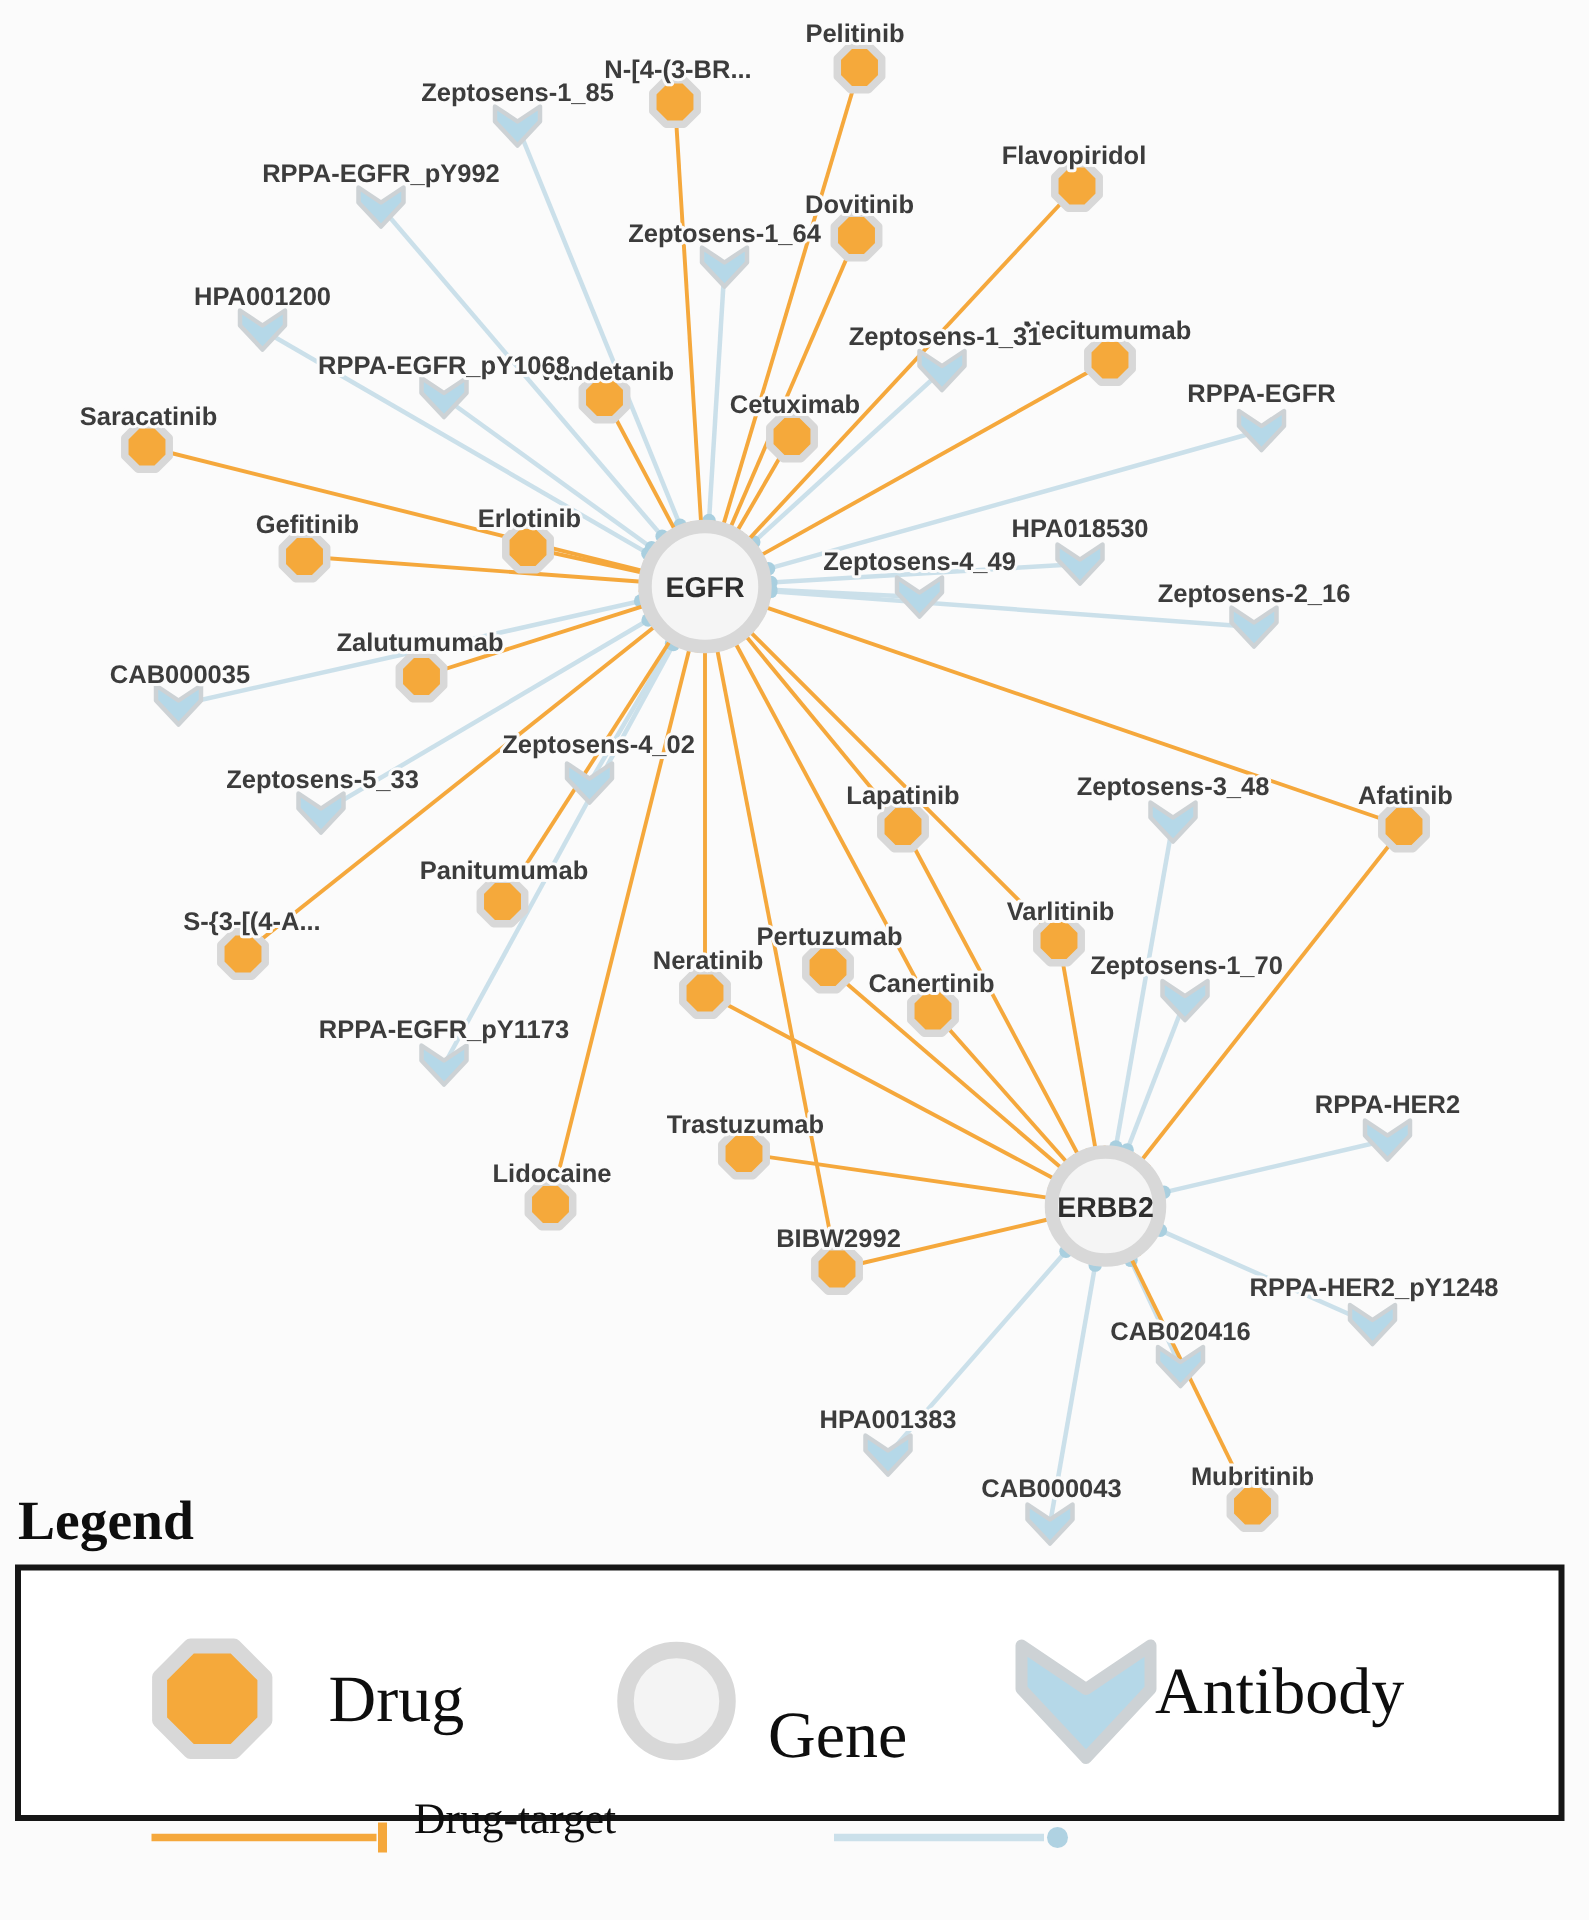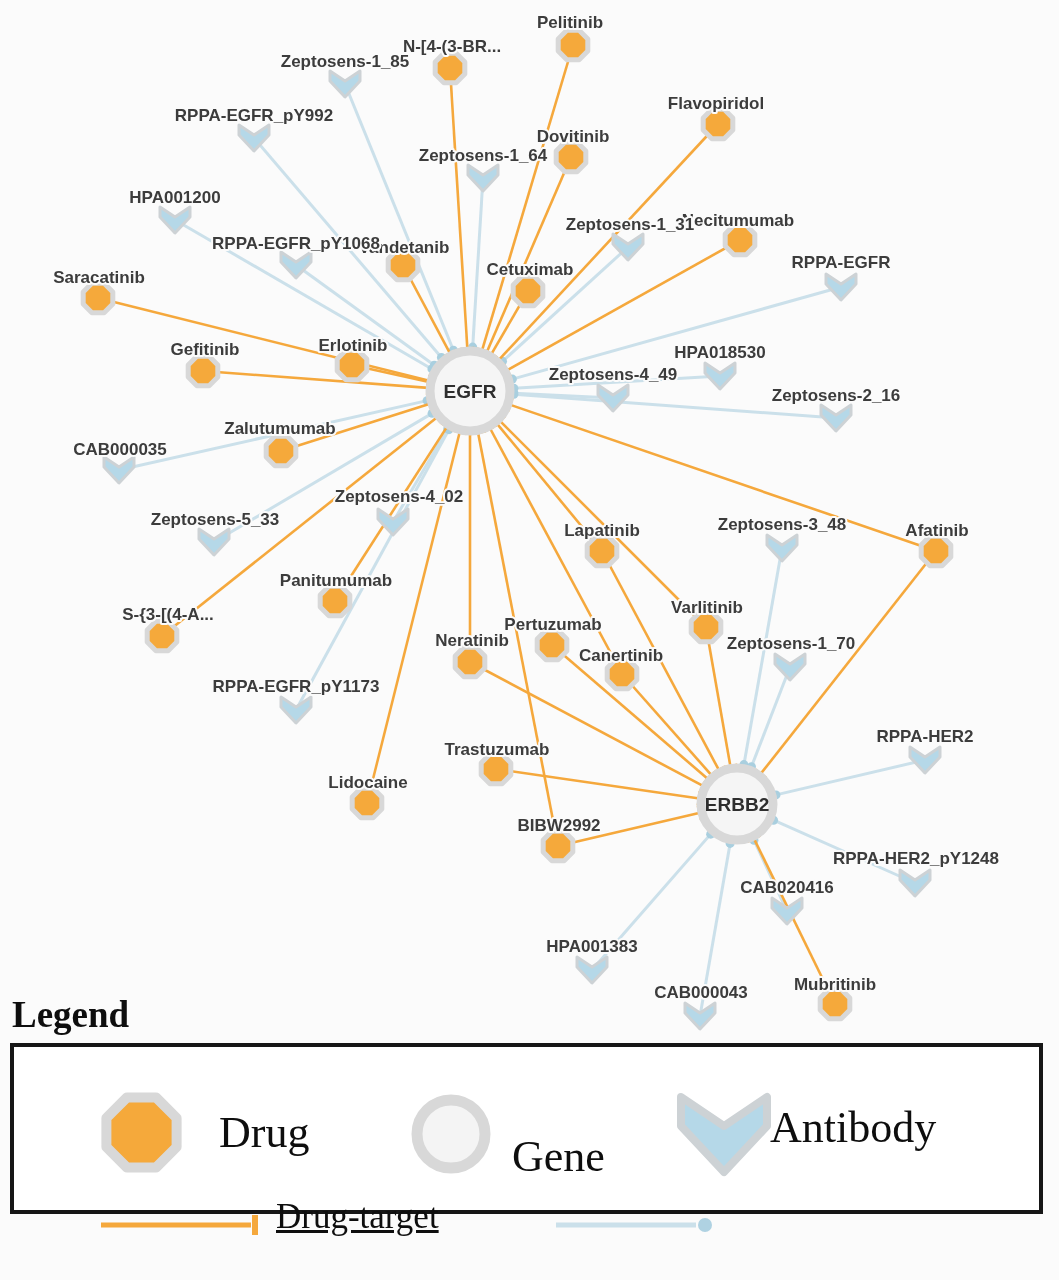--- a/index.html
+++ b/index.html
@@ -9,21 +9,21 @@
   .nlabel{font-family:"Liberation Sans",sans-serif;font-size:17px;font-weight:700;fill:#3C3C3C;
           text-anchor:middle;paint-order:stroke;stroke:#FBFBFB;stroke-width:4px;stroke-linejoin:round;}
   .gene-label{font-family:"Liberation Sans",sans-serif;font-size:19px;font-weight:700;fill:#2E2E2E;
           text-anchor:middle;}
   .legend-title{position:absolute;left:12px;top:993px;font-family:"Liberation Serif",serif;
           font-weight:700;font-size:37px;color:#0E0E0E;text-align:right;}
   .legend-box{position:absolute;left:10px;top:1043px;width:1033px;height:171px;
           border:4px solid #161616;background:#FFFFFF;box-sizing:border-box;}
   .legend-box .abs{position:absolute;}
   .l-node-label{font-family:"Liberation Serif",serif;font-size:44px;color:#0E0E0E;white-space:nowrap;}
-  .l-edge-label{font-family:"Liberation Serif",serif;font-size:35px;color:#0E0E0E;white-space:nowrap;text-decoration:underline;}
+  .l-edge-label{font-family:"Liberation Serif",serif;font-size:29px;color:#0E0E0E;white-space:nowrap;}
 </style>
 </head>
 <body>
 
 <div class="page">
 
   <svg id="network-svg" width="1059" height="1040" viewBox="0 0 1059 1040">
       <g>
         <line x1="345" y1="84" x2="453.4073702737644" y2="350.2485013923654" stroke="#CBE0EA" stroke-width="3"></line>
         <circle cx="453.4073702737644" cy="350.2485013923654" r="4.5" fill="#A9CFDF"></circle>

